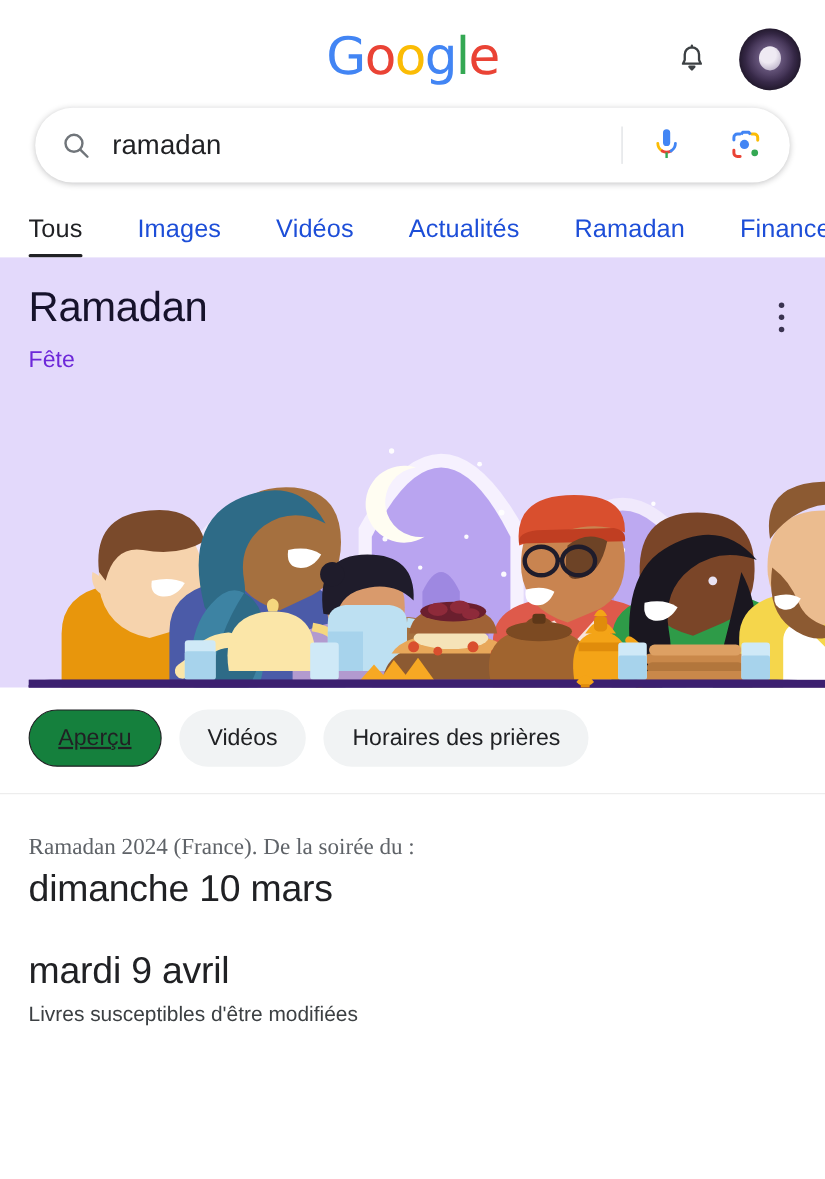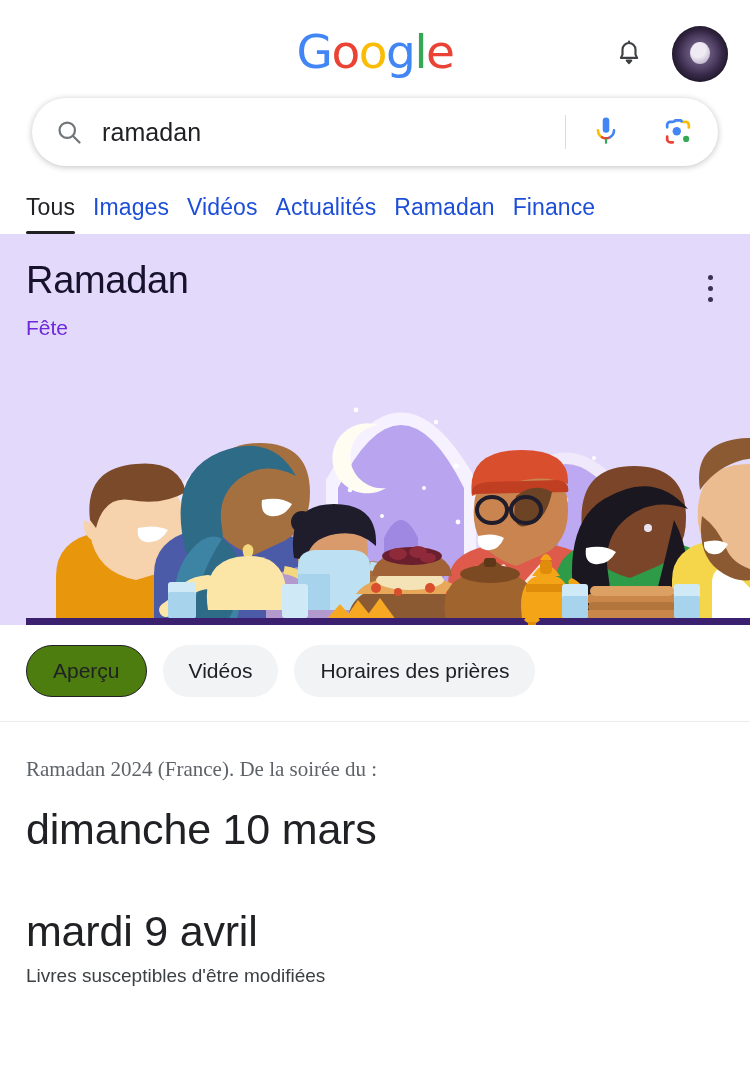--- a/index.html
+++ b/index.html
@@ -54,21 +54,21 @@
     flex:1 1 auto;border:none;outline:none;font-size:25px;
     font-family:"Liberation Sans","DejaVu Sans",sans-serif;
     color:#202124;background:transparent;padding:0 4px;letter-spacing:.1px;
   }
   .sep{width:1px;height:34px;background:#dadce0;margin:0 4px;}
   .sbtn{width:44px;height:44px;display:flex;align-items:center;justify-content:center;cursor:pointer;flex:0 0 auto;}
   .sbtn.lens{margin-left:14px;}
 
   
   .tabs{
-    display:flex;align-items:flex-end;gap:18px;
+    display:flex;align-items:flex-end;gap:50px;
     padding:26px 26px 0 26px;height:68px;position:relative;
   }
   .tab{
     font-size:23px;color:#1d4ed8;padding-bottom:13px;cursor:pointer;white-space:nowrap;
     position:relative;letter-spacing:.1px;
   }
   .tab.active{color:#202124;font-weight:400;}
   .tab.active::after{
     content:"";position:absolute;left:0;right:0;bottom:0;height:3px;background:#202124;border-radius:2px;
   }
@@ -90,26 +90,26 @@
 
   
   .chips{
     display:flex;gap:16px;padding:20px 26px 24px 26px;background:#fff;
     border-bottom:1px solid #ececec;
   }
   .chip{
     height:52px;border-radius:26px;display:flex;align-items:center;padding:0 26px;
     font-size:21px;color:#202124;background:#F1F3F4;cursor:pointer;white-space:nowrap;
   }
-  .chip.selected{background:#4d7c0f;border:1px solid #202124;}
+  .chip.selected{background:#15803d;border:1px solid #202124;text-decoration:underline;}
 
   
   .facts{padding:32px 26px 0 26px;}
   .fact-label{font-size:21px;color:#5f6368;line-height:1.45;font-family:Liberation Serif, serif;}
-  .fact-value{font-size:43px;color:#202124;margin-top:20px;letter-spacing:-.2px;line-height:1.2;}
+  .fact-value{font-size:34px;color:#202124;margin-top:4px;letter-spacing:-.2px;line-height:1.2;}
   .gap{height:30px;}
   .fact-note{font-size:19px;color:#3c4043;margin-top:8px;}
 </style>
 </head>
 <body>
 
 <div class="page">
 
   <div class="header">
     <div class="logo">

